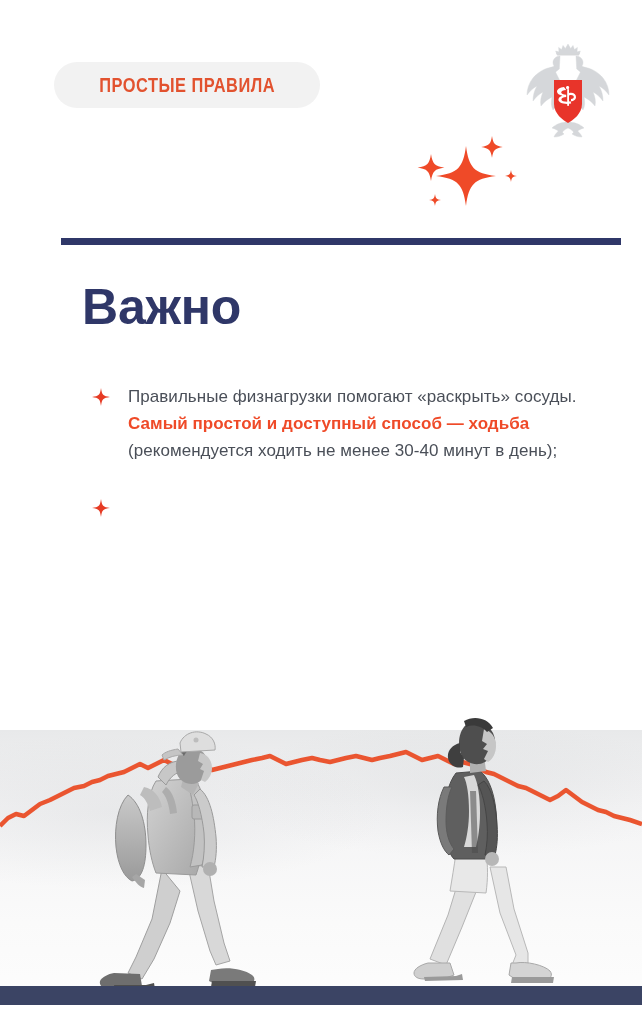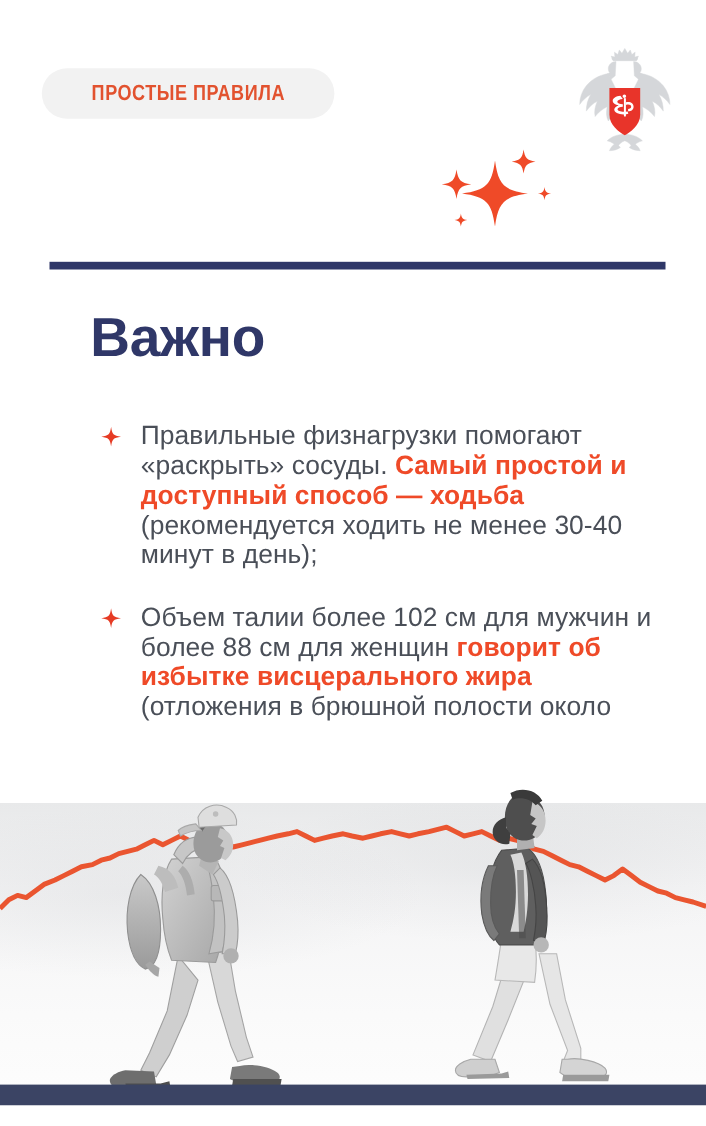--- a/index.html
+++ b/index.html
@@ -12,21 +12,21 @@
     height: 1024px;
     position: relative;
     overflow: hidden;
     font-family: "Liberation Sans", "DejaVu Sans", sans-serif;
     -webkit-font-smoothing: antialiased;
   }
 
   
   .header {
     position: absolute;
-    top: 0; left: 0; right: 0;
+    top: 0; left: 16px; right: 0;
     height: 230px;
   }
 
   .badge {
     position: absolute;
     left: 38px;
     top: 62px;
     height: 46px;
     min-width: 250px;
     padding: 0 26px;
@@ -102,21 +102,21 @@
   }
   .bullet-icon {
     position: absolute;
     left: 92px;
     top: 5px;
     width: 18px;
     height: 18px;
   }
   .bullet-text {
     margin: 0;
-    font-size: 24px;
+    font-size: 17px;
     line-height: 27px;
     color: #4a4f58;
     letter-spacing: 0.05px;
   }
   .em-orange {
     color: #ef4a28;
     font-weight: bold;
   }
 
   
@@ -233,21 +233,20 @@
       </span>
       <p class="bullet-text"><span>Правильные физнагрузки помогают «раскрыть» сосуды. </span><span class="em-orange">Самый простой и доступный способ — ходьба</span><span> (рекомендуется ходить не менее 30-40 минут в день);</span></p>
     </li>
 
     <li class="bullet-item">
       <span class="bullet-icon">
         <svg viewBox="0 0 18 18" width="18" height="18" aria-hidden="true">
           <path d="M9 0 c1 7 2 8 9 9 -7 1-8 2-9 9 -1-7-2-8-9-9 7-1 8-2 9-9z" fill="#e63b24"></path>
         </svg>
       </span>
-      <p class="bullet-text"><span>Объем талии более 102 см для мужчин и более 88 см для женщин </span><span class="em-orange">говорит об избытке висцерального жира</span><span> (отложения в брюшной полости около жизненно важных внутренних органов);</span></p>
     </li>
 
   </ul>
 </div>
 
 <div class="photo-band">
 
   <div class="photo-ground"></div>
 
   <svg class="torn-edge" viewBox="0 0 642 120" preserveAspectRatio="none" aria-hidden="true">

